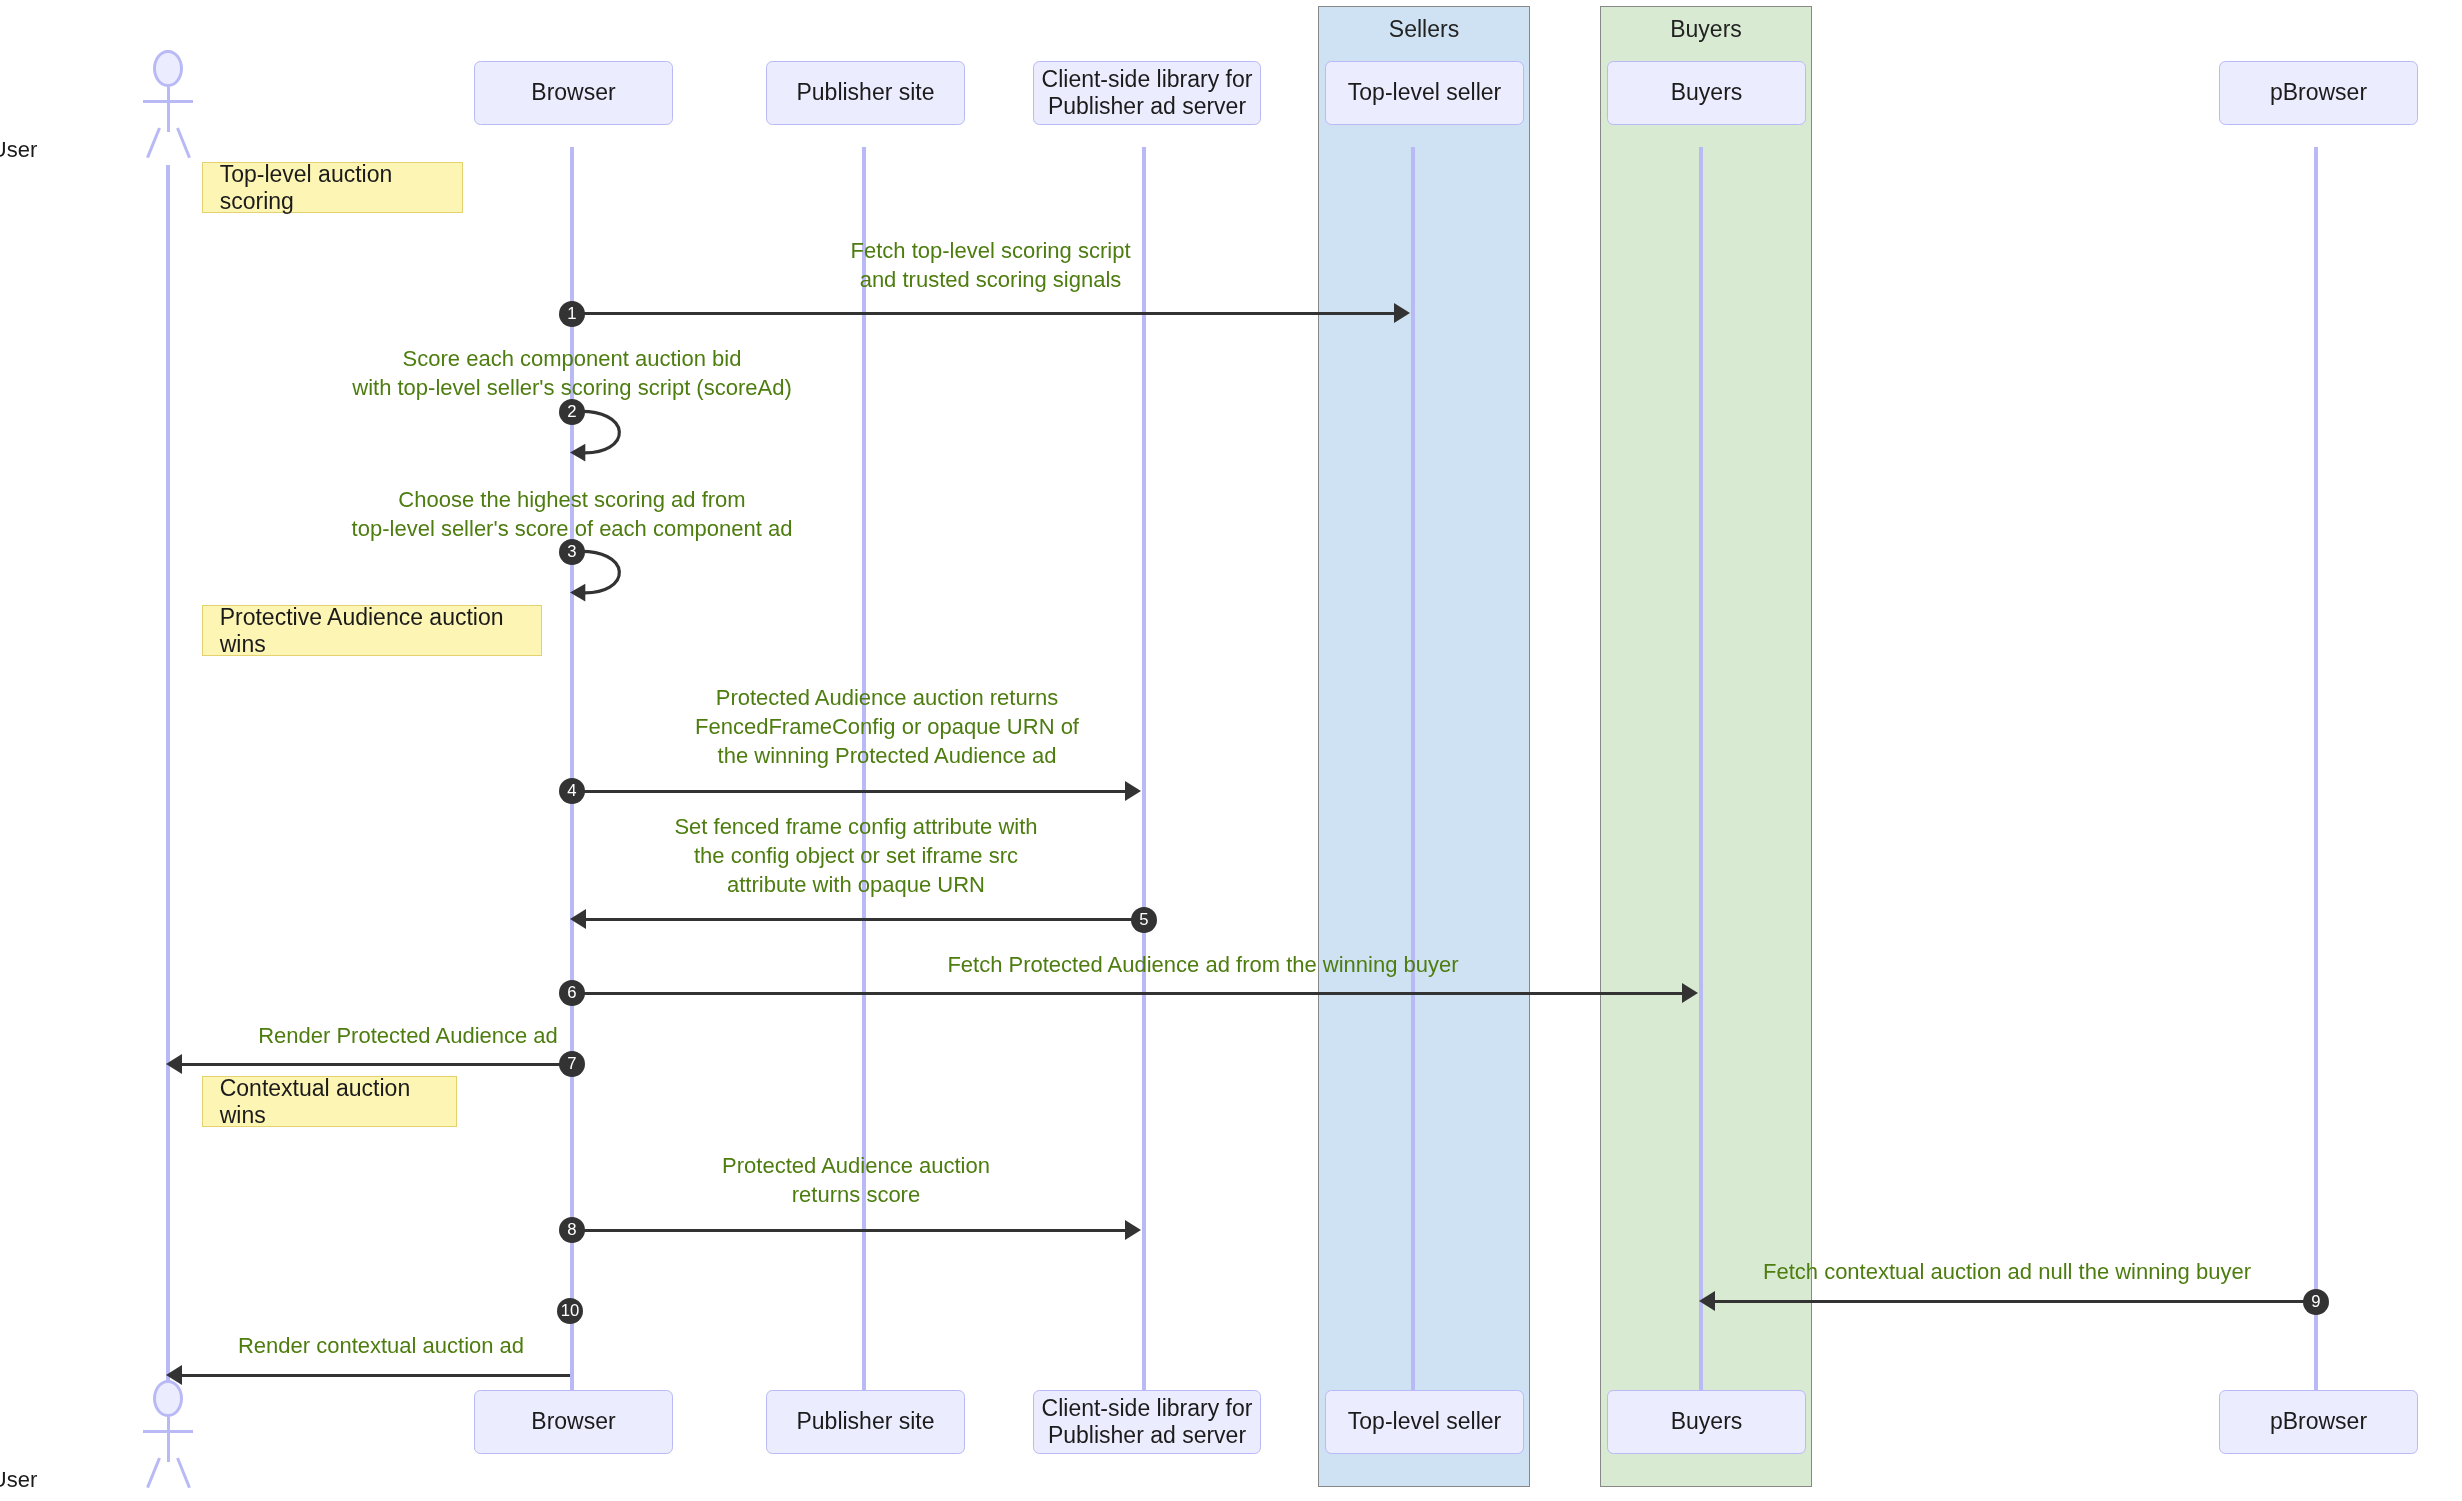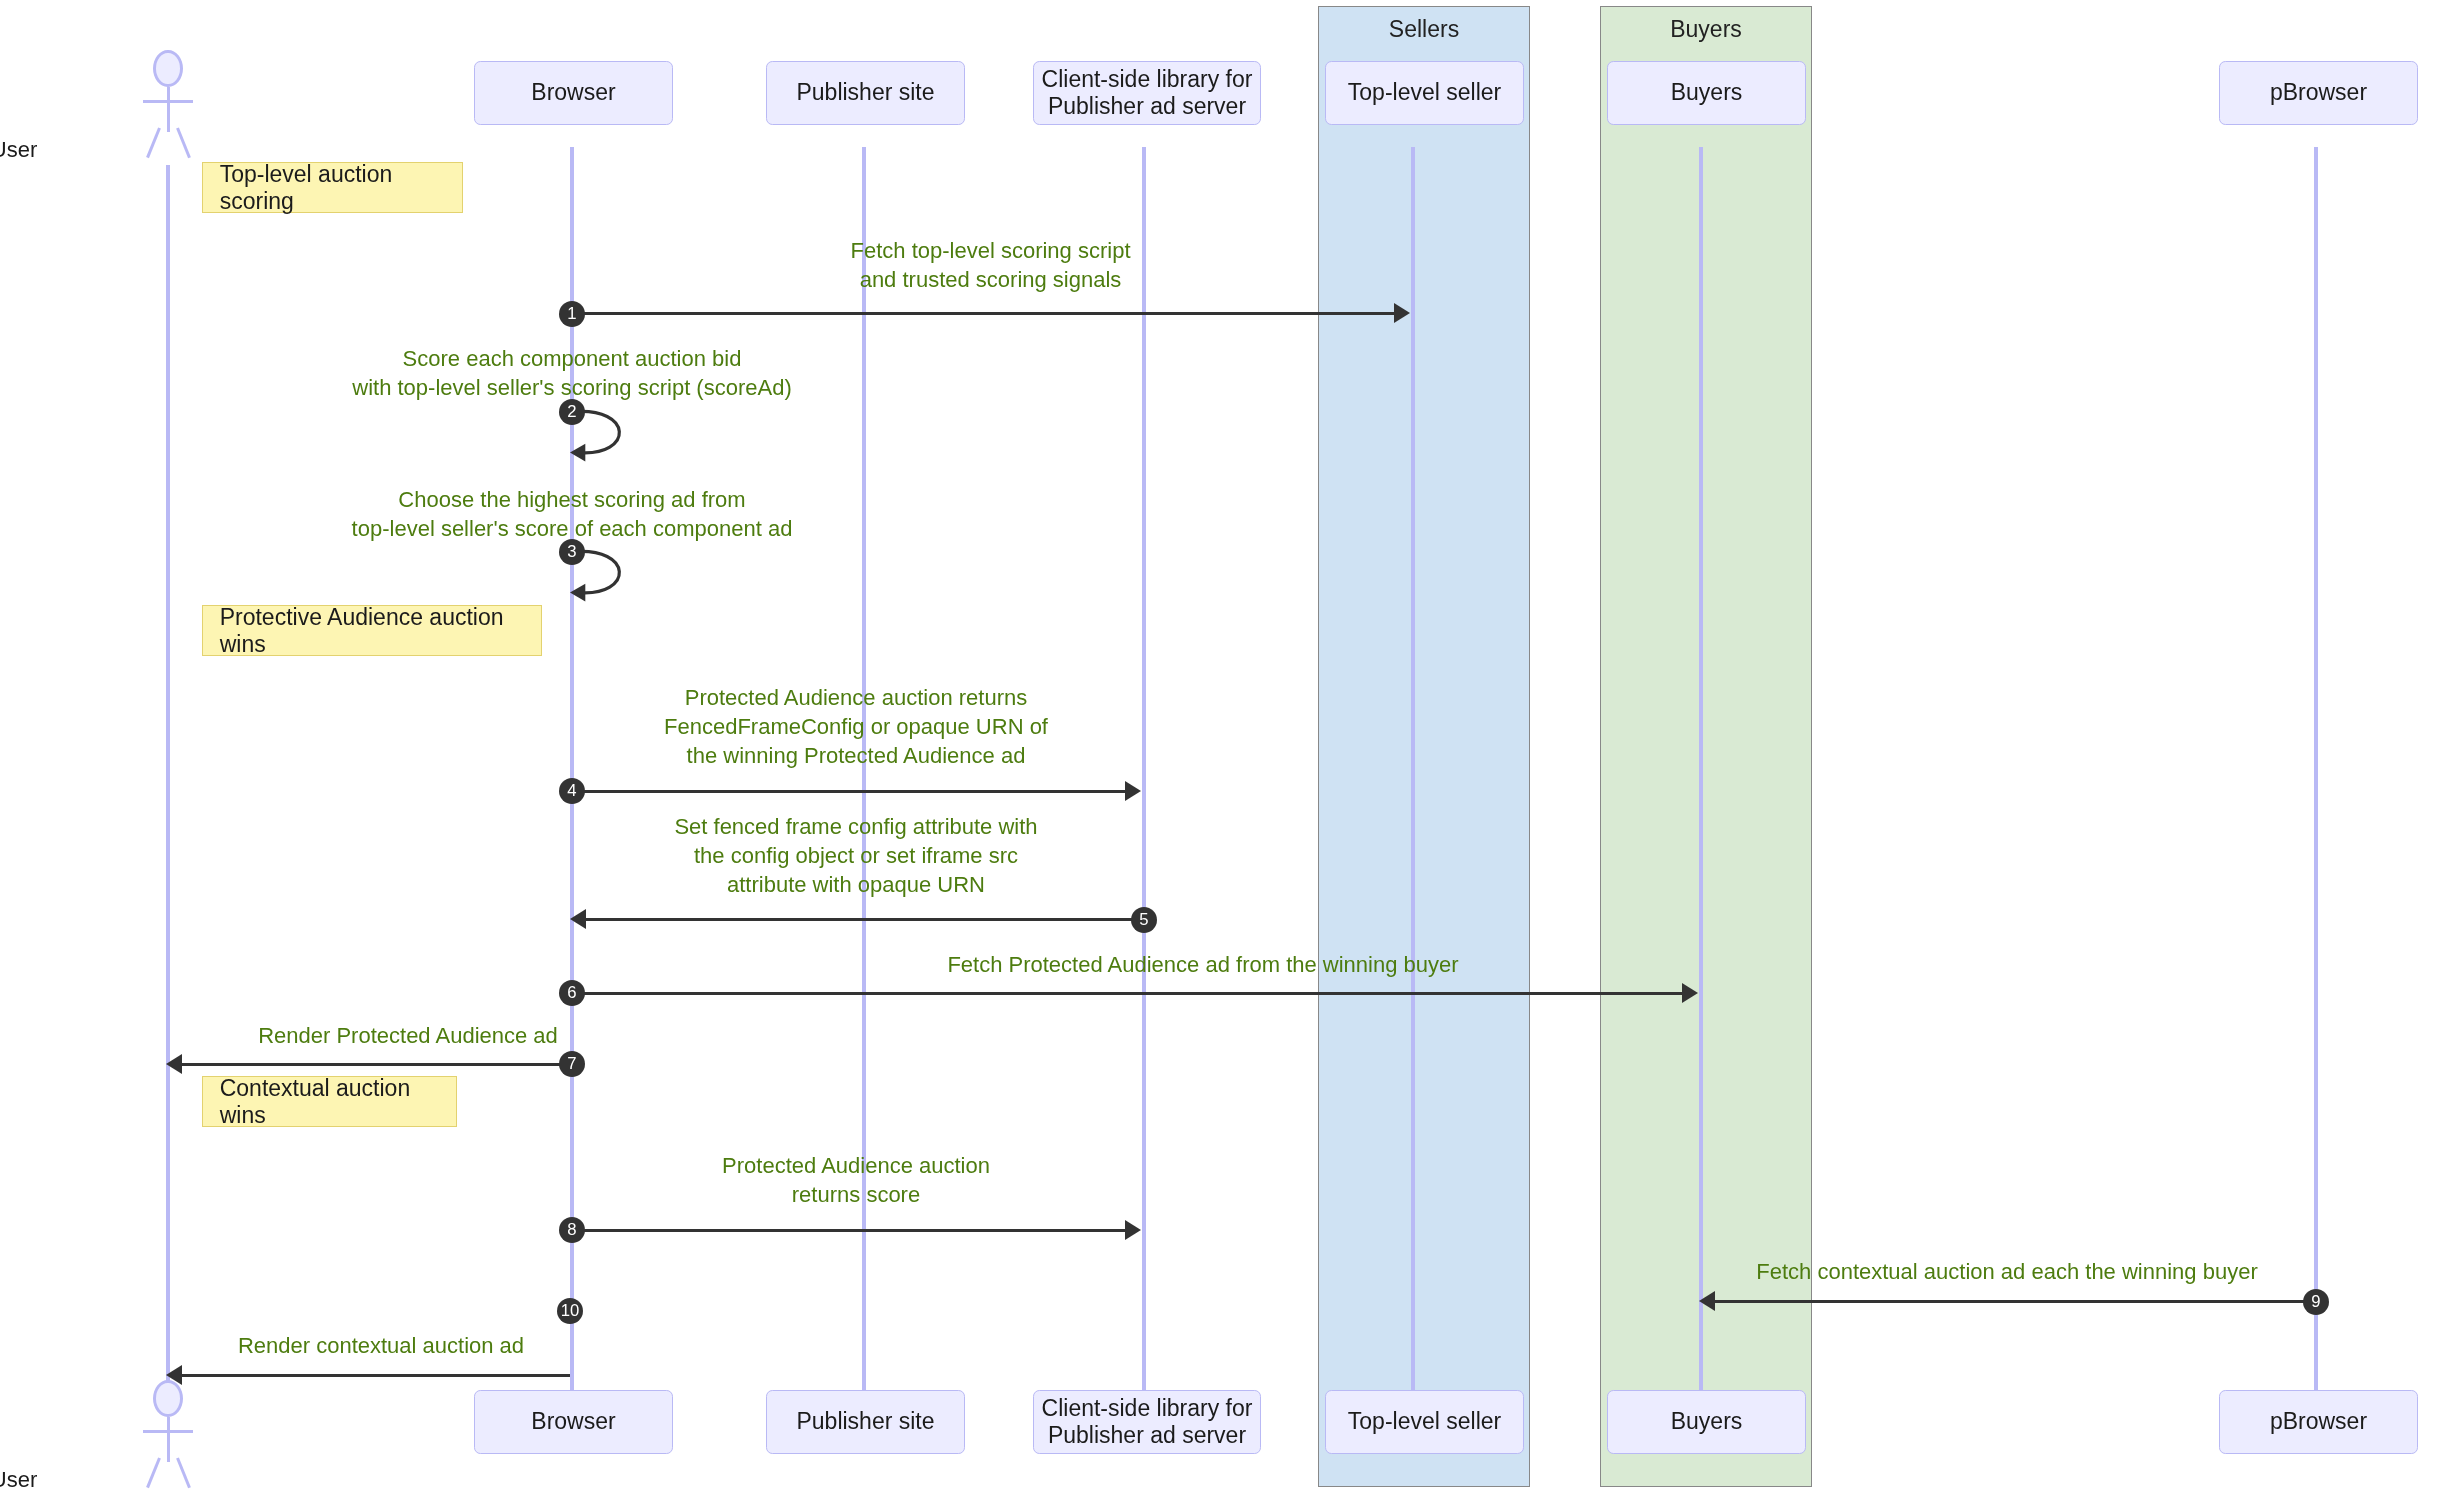--- a/index.html
+++ b/index.html
@@ -117,21 +117,21 @@
   <div class="seq" style="left:559px;top:399px;">2</div>
 
   <div class="msg-label" style="left:155px;top:473px;width:834px;margin-top:12px;">Choose the highest scoring ad from
 top-level seller's score of each component ad</div>
   <svg class="selfloop" style="left:570px;top:544px;" width="83" height="64" viewBox="0 0 130 100">
     <path d="M 4 12 C 100 4, 100 82, 14 76" fill="none" stroke="#333333" stroke-width="5"></path>
     <polygon points="24,62 24,90 0,76" fill="#333333"></polygon>
   </svg>
   <div class="seq" style="left:559px;top:539px;">3</div>
 
-  <div class="msg-label" style="left:570px;top:683px;width:572px;">Protected Audience auction returns
+  <div class="msg-label" style="left:570px;top:683px;width:572px;padding-left:31px;">Protected Audience auction returns
 FencedFrameConfig or opaque URN of
 the winning Protected Audience ad</div>
   <div class="msg-line" style="left:570px;top:790px;width:559px;"></div>
   <div class="arrow-head arrow-right" style="left:1125px;top:781px;"></div>
   <div class="seq" style="left:559px;top:778px;">4</div>
 
   <div class="msg-label" style="left:570px;top:812px;width:572px;">Set fenced frame config attribute with
 the config object or set iframe src
 attribute with opaque URN</div>
   <div class="msg-line" style="left:583px;top:918px;width:559px;"></div>
@@ -147,21 +147,21 @@
   <div class="msg-line" style="left:179px;top:1063px;width:391px;"></div>
   <div class="arrow-head arrow-left" style="left:166px;top:1054px;"></div>
   <div class="seq" style="left:559px;top:1051px;">7</div>
 
   <div class="msg-label" style="left:570px;top:1151px;width:572px;">Protected Audience auction
 returns score</div>
   <div class="msg-line" style="left:570px;top:1229px;width:559px;"></div>
   <div class="arrow-head arrow-right" style="left:1125px;top:1220px;"></div>
   <div class="seq" style="left:559px;top:1217px;">8</div>
 
-  <div class="msg-label" style="left:1699px;top:1257px;width:616px;">Fetch contextual auction ad each the winning buyer</div>
+  <div class="msg-label" style="left:1699px;top:1257px;width:616px;">Fetch contextual auction ad null the winning buyer</div>
   <div class="msg-line" style="left:1711px;top:1300px;width:603px;"></div>
   <div class="arrow-head arrow-left" style="left:1699px;top:1291px;"></div>
   <div class="seq" style="left:2303px;top:1289px;">9</div>
 
   <div class="msg-label" style="left:179px;top:1331px;width:404px;">Render contextual auction ad</div>
   <div class="msg-line" style="left:179px;top:1374px;width:391px;"></div>
   <div class="arrow-head arrow-left" style="left:166px;top:1365px;"></div>
   <div class="seq" style="left:557px;top:1298px;">10</div>
 
 </div>

